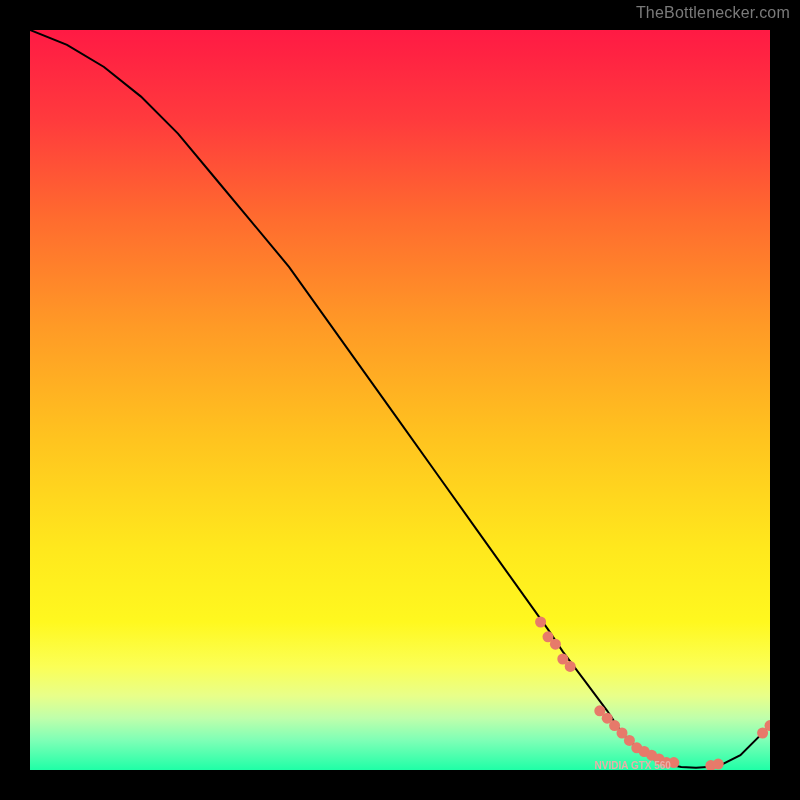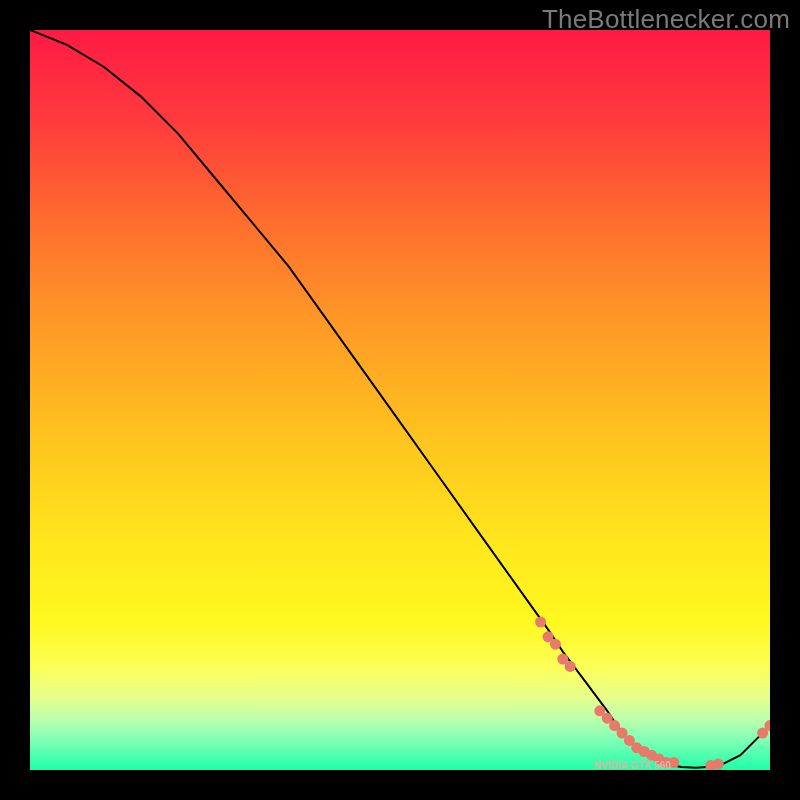--- a/index.html
+++ b/index.html
@@ -15,21 +15,21 @@
     position: relative;
     width: 800px;
     height: 800px;
     background: #000;
   }
   .watermark {
     position: absolute;
     top: 4px;
     right: 10px;
     color: #7a7a7a;
-    font-size: 26px;
+    font-size: 16px;
     font-weight: 400;
     z-index: 40;
     letter-spacing: 0.2px;
   }
   
   .plot {
     position: absolute;
     left: 30px;
     top: 30px;
     width: 740px;

